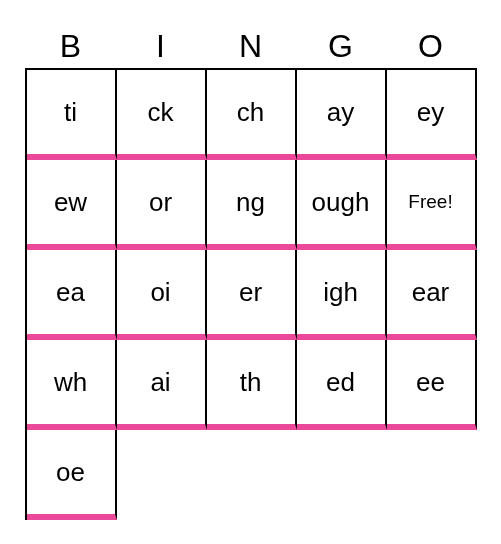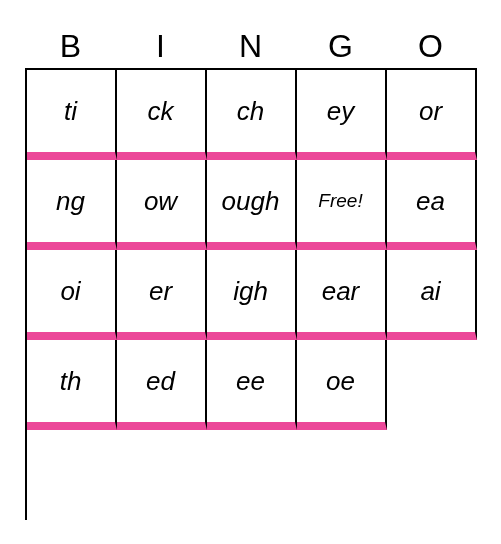--- a/index.html
+++ b/index.html
@@ -43,27 +43,26 @@
     .bingo-grid {
       border-top: 2px solid #000;
       border-left: 2px solid #000;
       display: grid;
       grid-template-columns: repeat(5, 90px);
       grid-template-rows: repeat(5, 90px);
     }
 
     .grid-cell {
       border-right: 2px solid #000;
-      border-bottom: 8px solid #ec4899;
+      border-bottom: 6px solid #ec4899;
       display: flex;
       align-items: center;
       justify-content: center;
       font-size: 26px;
       font-weight: normal;
-      font-style: italic;
     }
 
     .free-cell {
       font-size: 19px;
     }
   </style>
 </head>
 <body>
 
 <div class="bingo-container">
@@ -72,34 +71,36 @@
     <div class="header-cell">I</div>
     <div class="header-cell">N</div>
     <div class="header-cell">G</div>
     <div class="header-cell">O</div>
   </div>
   <div class="bingo-grid">
 
     <div class="grid-cell">ti</div>
     <div class="grid-cell">ck</div>
     <div class="grid-cell">ch</div>
+    <div class="grid-cell">ay</div>
     <div class="grid-cell">ey</div>
 
+    <div class="grid-cell">ew</div>
     <div class="grid-cell">or</div>
     <div class="grid-cell">ng</div>
 
-    <div class="grid-cell">ow</div>
     <div class="grid-cell">ough</div>
     <div class="grid-cell free-cell">Free!</div>
     <div class="grid-cell">ea</div>
     <div class="grid-cell">oi</div>
 
     <div class="grid-cell">er</div>
     <div class="grid-cell">igh</div>
     <div class="grid-cell">ear</div>
+    <div class="grid-cell">wh</div>
 
     <div class="grid-cell">ai</div>
     <div class="grid-cell">th</div>
     <div class="grid-cell">ed</div>
     <div class="grid-cell">ee</div>
     <div class="grid-cell">oe</div>
   </div>
 </div>
 
 </body></html>

